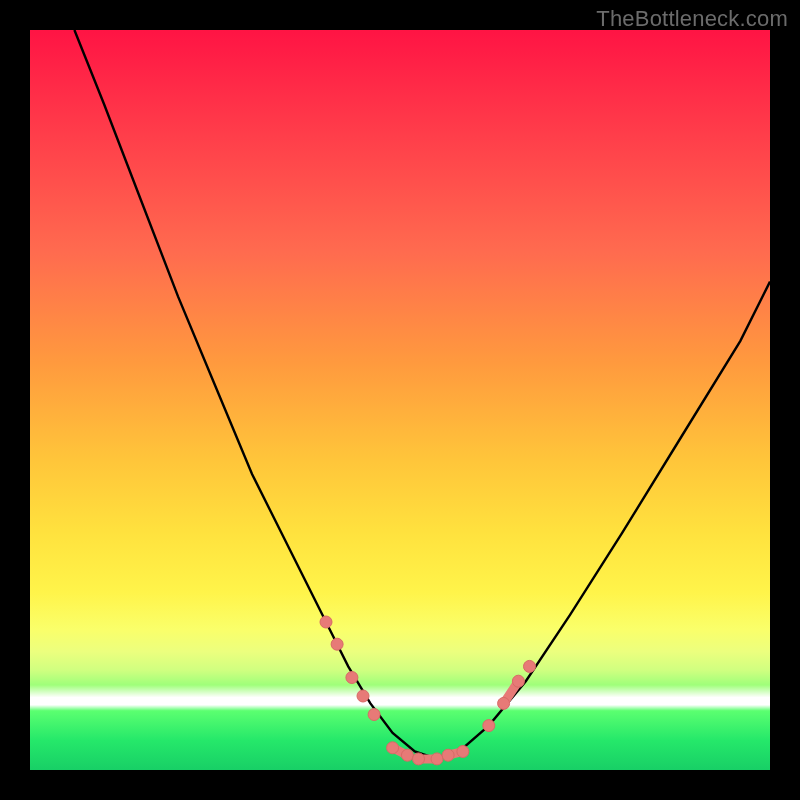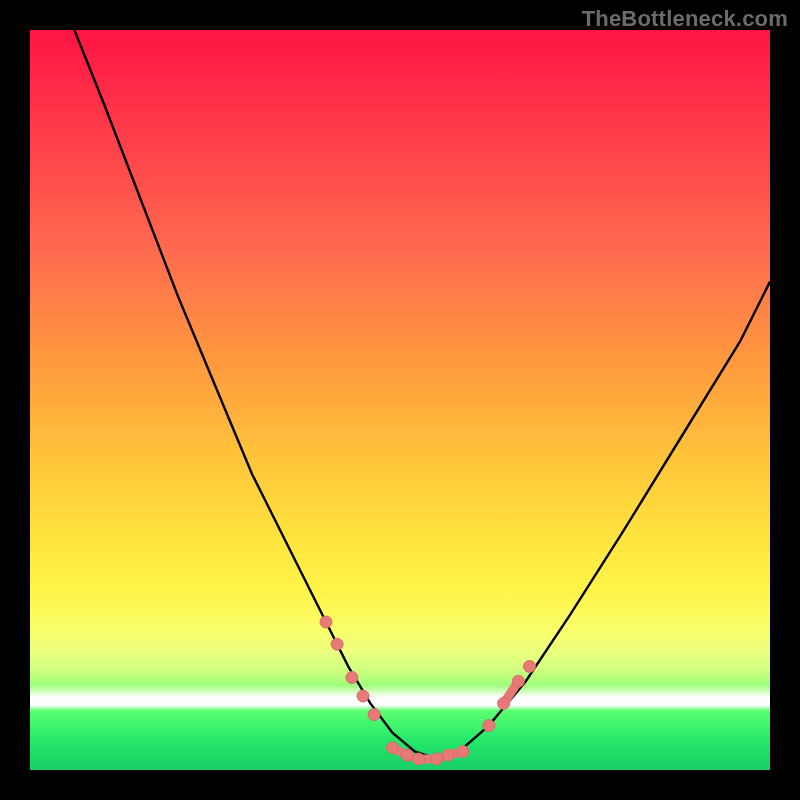--- a/index.html
+++ b/index.html
@@ -45,21 +45,21 @@
       #25e86a 96%,
       #18cf66 100%
     );
   }
   .watermark {
     position: absolute;
     top: 6px;
     right: 12px;
     color: #6b6b6b;
     font-size: 22px;
-    font-weight: 700;
+    font-weight: 400;
     letter-spacing: 0.2px;
     user-select: none;
   }
   svg.curve {
     position: absolute;
     left: 0;
     top: 0;
     width: 740px;
     height: 740px;
     overflow: visible;

